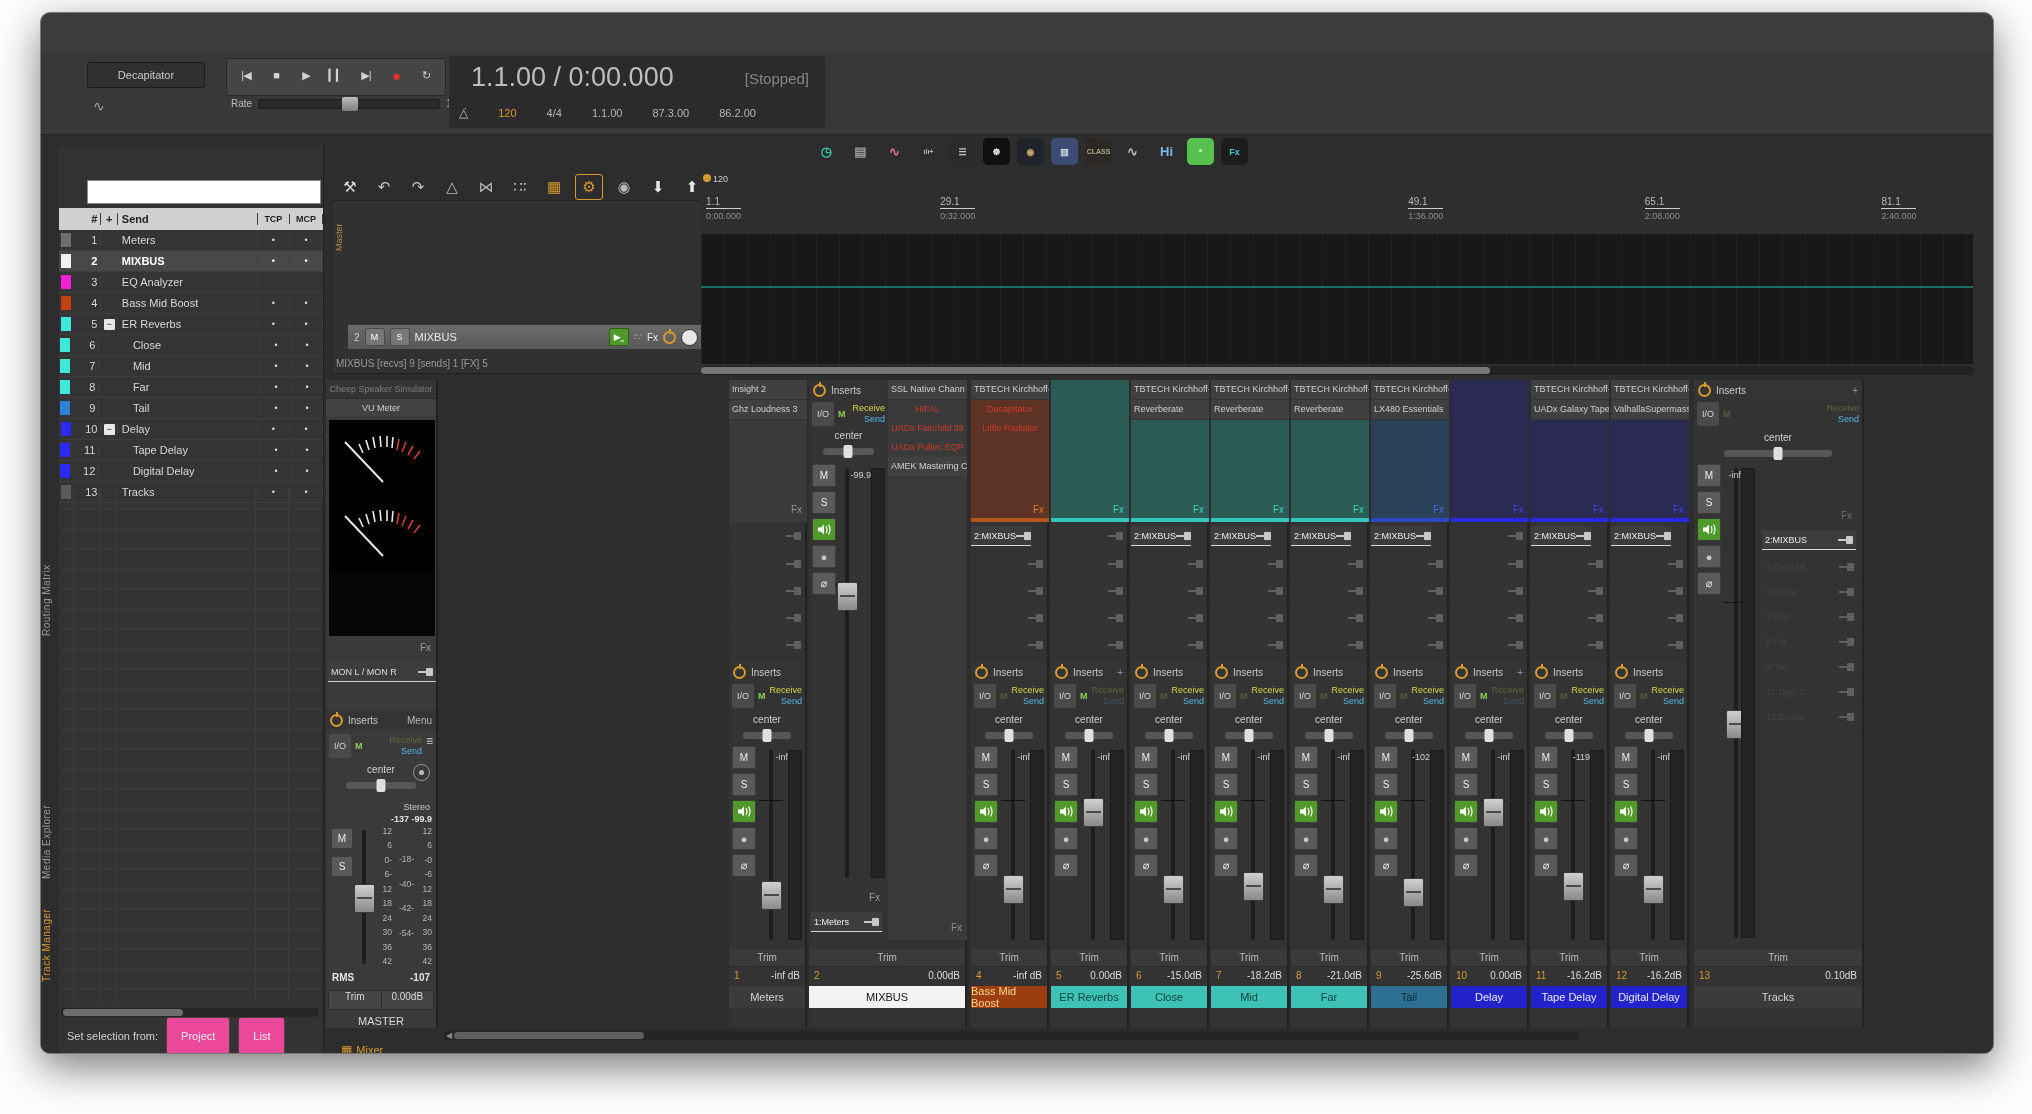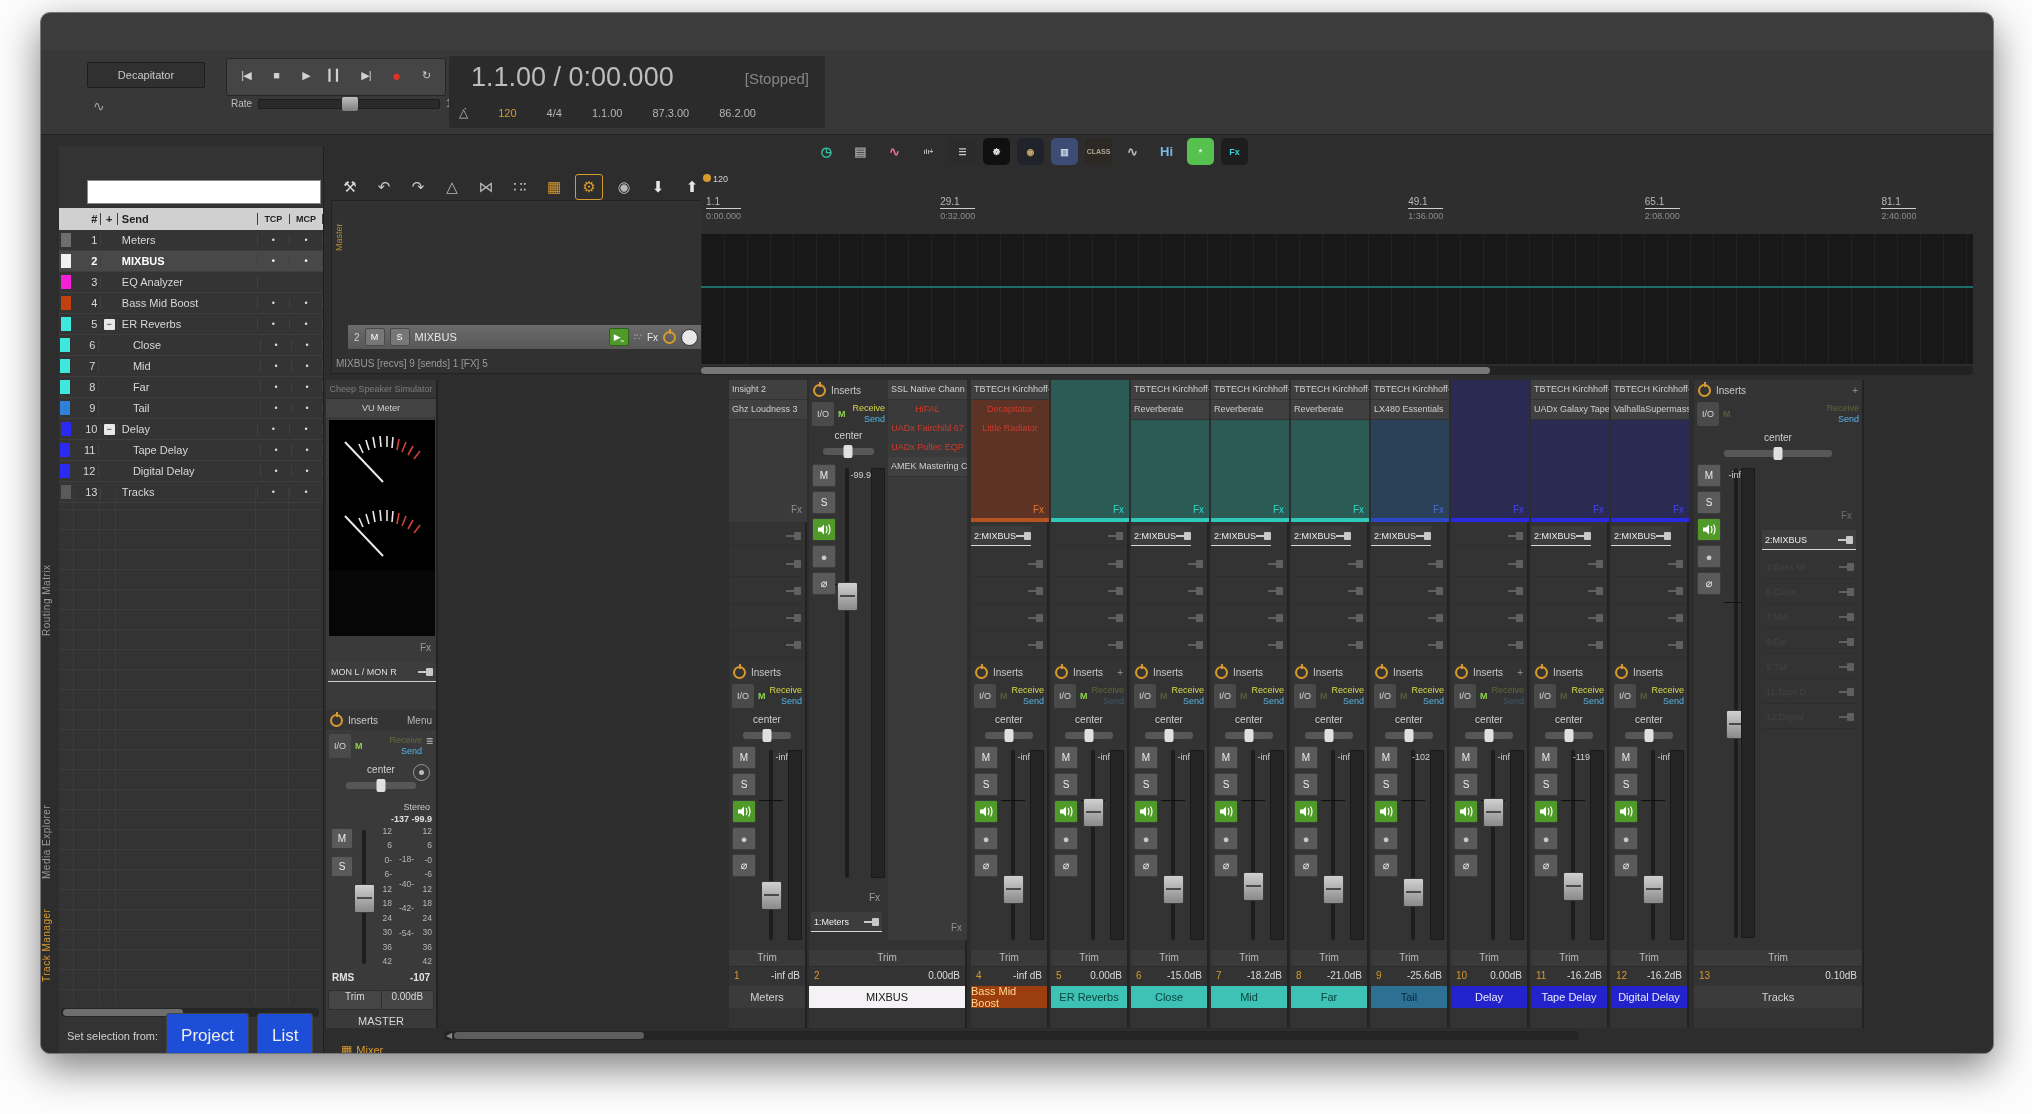--- a/index.html
+++ b/index.html
@@ -51,21 +51,21 @@
   .tlgrid{position:absolute;left:0;width:264px;background:
     repeating-linear-gradient(to bottom,transparent 0 19px,#3c3c3c 19px 20px),
     linear-gradient(90deg,#3c3c3c 1px,transparent 1px) 14px 0/300px 100% no-repeat,
     linear-gradient(90deg,#3c3c3c 1px,transparent 1px) 40px 0/300px 100% no-repeat,
     linear-gradient(90deg,#3c3c3c 1px,transparent 1px) 56px 0/300px 100% no-repeat,
     linear-gradient(90deg,#3c3c3c 1px,transparent 1px) 196px 0/300px 100% no-repeat,
     linear-gradient(90deg,#3c3c3c 1px,transparent 1px) 229px 0/300px 100% no-repeat}
   .tlscroll{position:absolute;left:2px;width:258px;height:9px;background:#262626;border-radius:4px}
   .tlscroll .h{position:absolute;left:2px;top:1px;width:120px;height:7px;background:#6e6e6e;border-radius:4px}
   .selbar{position:absolute;left:18px;width:264px;height:26px;display:flex;align-items:center;gap:8px;font-size:11px;color:#cfcfcf;padding-left:8px;box-sizing:border-box}
-  .btnlite{background:#1d4ed8;color:#eee;font-size:17px;padding:12px 14px;border-radius:3px;border:1px solid #444}
+  .btnlite{background:#ec4899;color:#eee;font-size:11px;padding:12px 14px;border-radius:3px;border:1px solid #444}
   
   .docker{position:absolute;left:290px;top:150px;width:418px;height:172px;background:#313131;border:1px solid #222}
   .mastertab{position:absolute;left:2px;top:4px;width:14px;height:64px;color:#b08a3a;font-size:9px;writing-mode:vertical-rl;transform:rotate(180deg);text-align:center}
   .tcprow{position:absolute;left:16px;bottom:24px;right:2px;height:24px;background:linear-gradient(#6b6b6b,#585858);display:flex;align-items:center;gap:5px;padding:0 6px;font-size:11px;color:#e8e8e8}
   .msbtn{width:18px;height:16px;background:#777;color:#fff;font-size:9px;display:flex;align-items:center;justify-content:center;border-radius:2px;border:1px solid #4a4a4a}
   .tcpknob{width:15px;height:15px;border-radius:50%;background:#494949;border:1px solid #2d2d2d}
   .tcpknob.w{background:#e8e8e8}
   .tcpstatus{position:absolute;left:4px;bottom:4px;font-size:10px;color:#9a9a9a}
   
   .ruler{position:absolute;left:660px;top:124px;right:20px;height:60px;background:#2e2e2e;border-bottom:1px solid #1a1a1a}
@@ -618,21 +618,21 @@
           <div class="trimrow" style="top: 586px;">
             <span class="trimnum">1</span>
             <span class="trimval">-inf dB</span>
           </div>
           <div class="namebar" style="top: 606px; background: rgb(59, 59, 59); color: rgb(210, 210, 210);">Meters</div>
         </div>
         <div class="strip" style="left: 483px; width: 158px;">
           <div class="abs" style="left: 79px; width: 79px; top: 0px; height: 560px; background: rgb(58, 58, 58);">
             <div class="fxslot">SSL Native Chann</div>
             <div class="fxslot off">HiFAL</div>
-            <div class="fxslot off">UADx Fairchild 67</div>
+            <div class="fxslot off">UADx Fairchild 39</div>
             <div class="fxslot off">UADx Pultec EQP</div>
             <div class="fxslot">AMEK Mastering C</div>
             <div class="fxlbl" style="color: rgb(142, 142, 142);">Fx</div>
           </div>
           <div class="inshdr abs" style="left: 0px; right: 79px; top: 0px;">
             <span class="pwr"></span>
             <span>Inserts</span>
           </div>
           <div class="abs" style="left: 0px; top: 20px; width: 79px; height: 540px;">
             <div class="iorow abs" style="left: 0px; right: 0px; top: 0px;">

